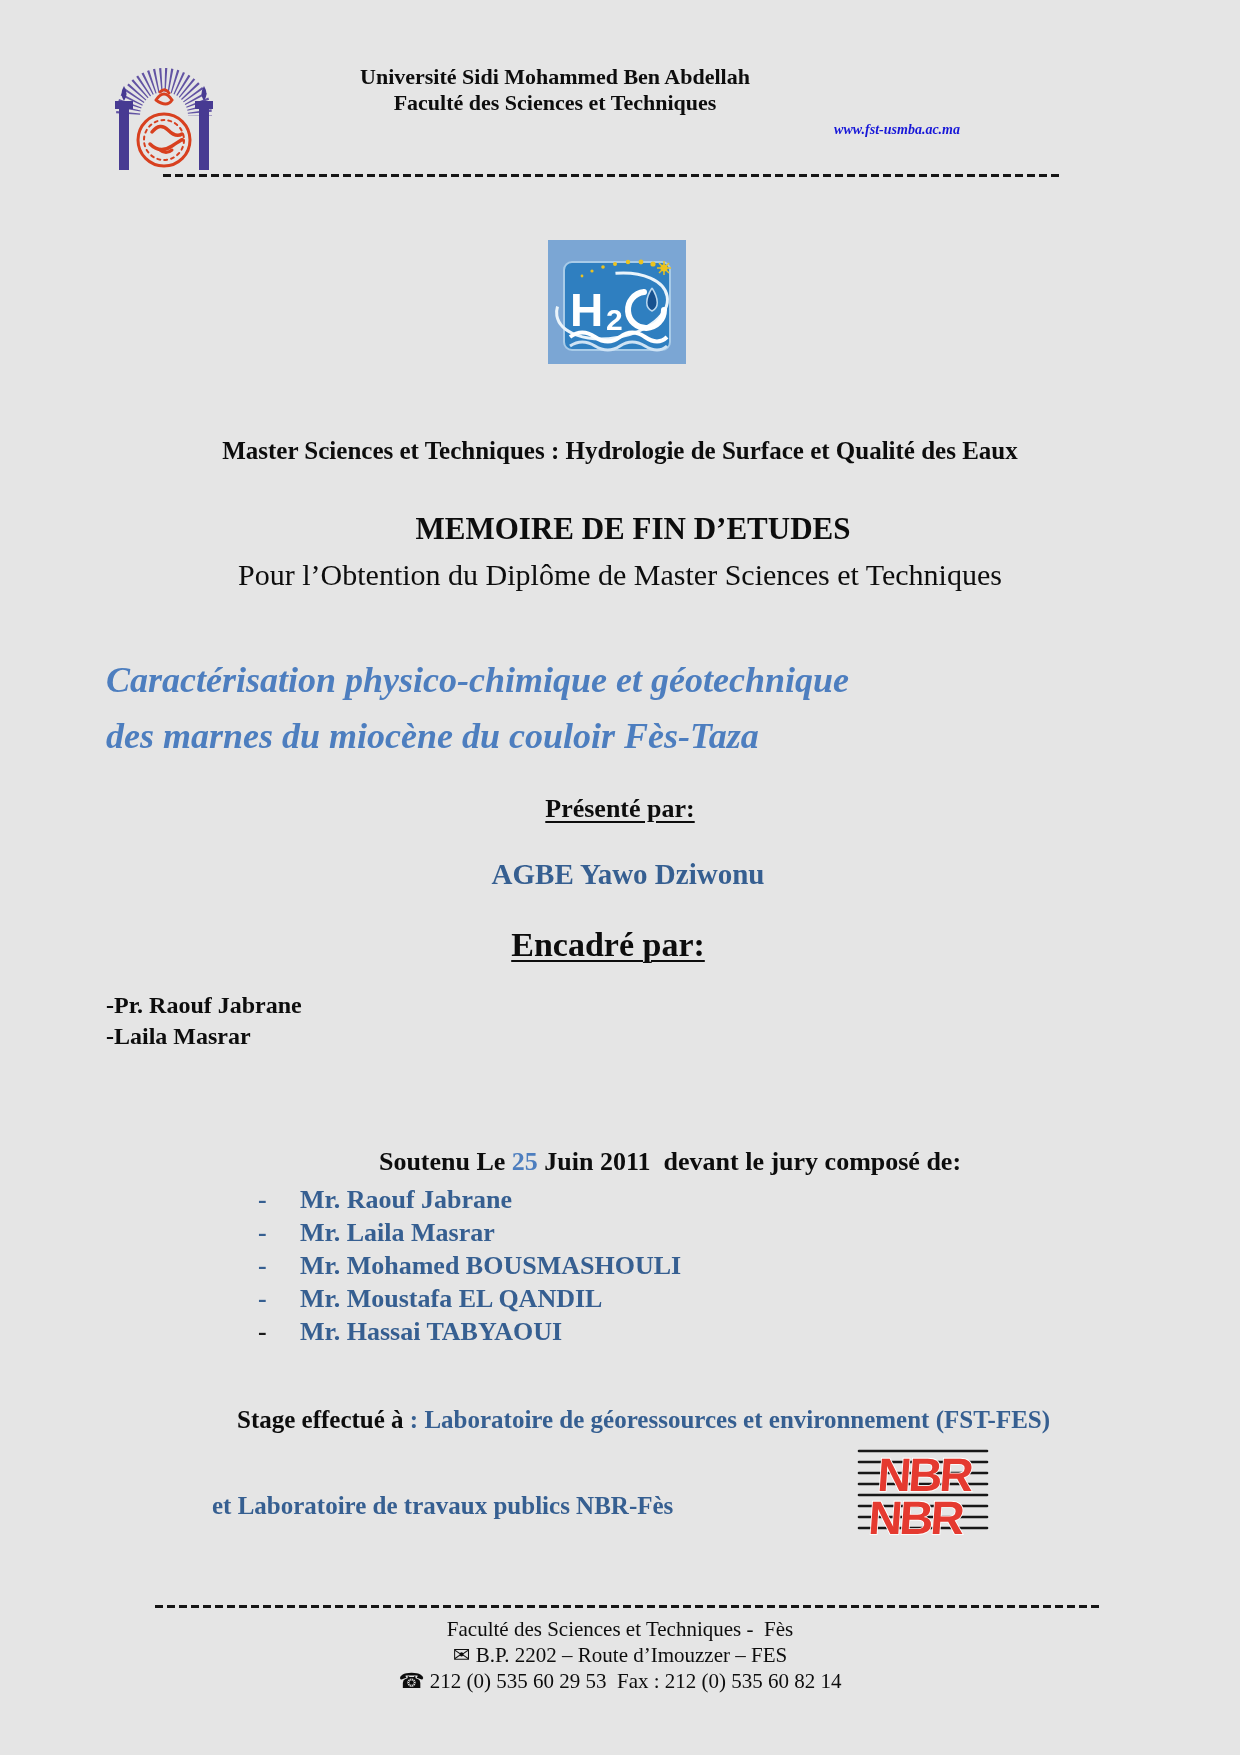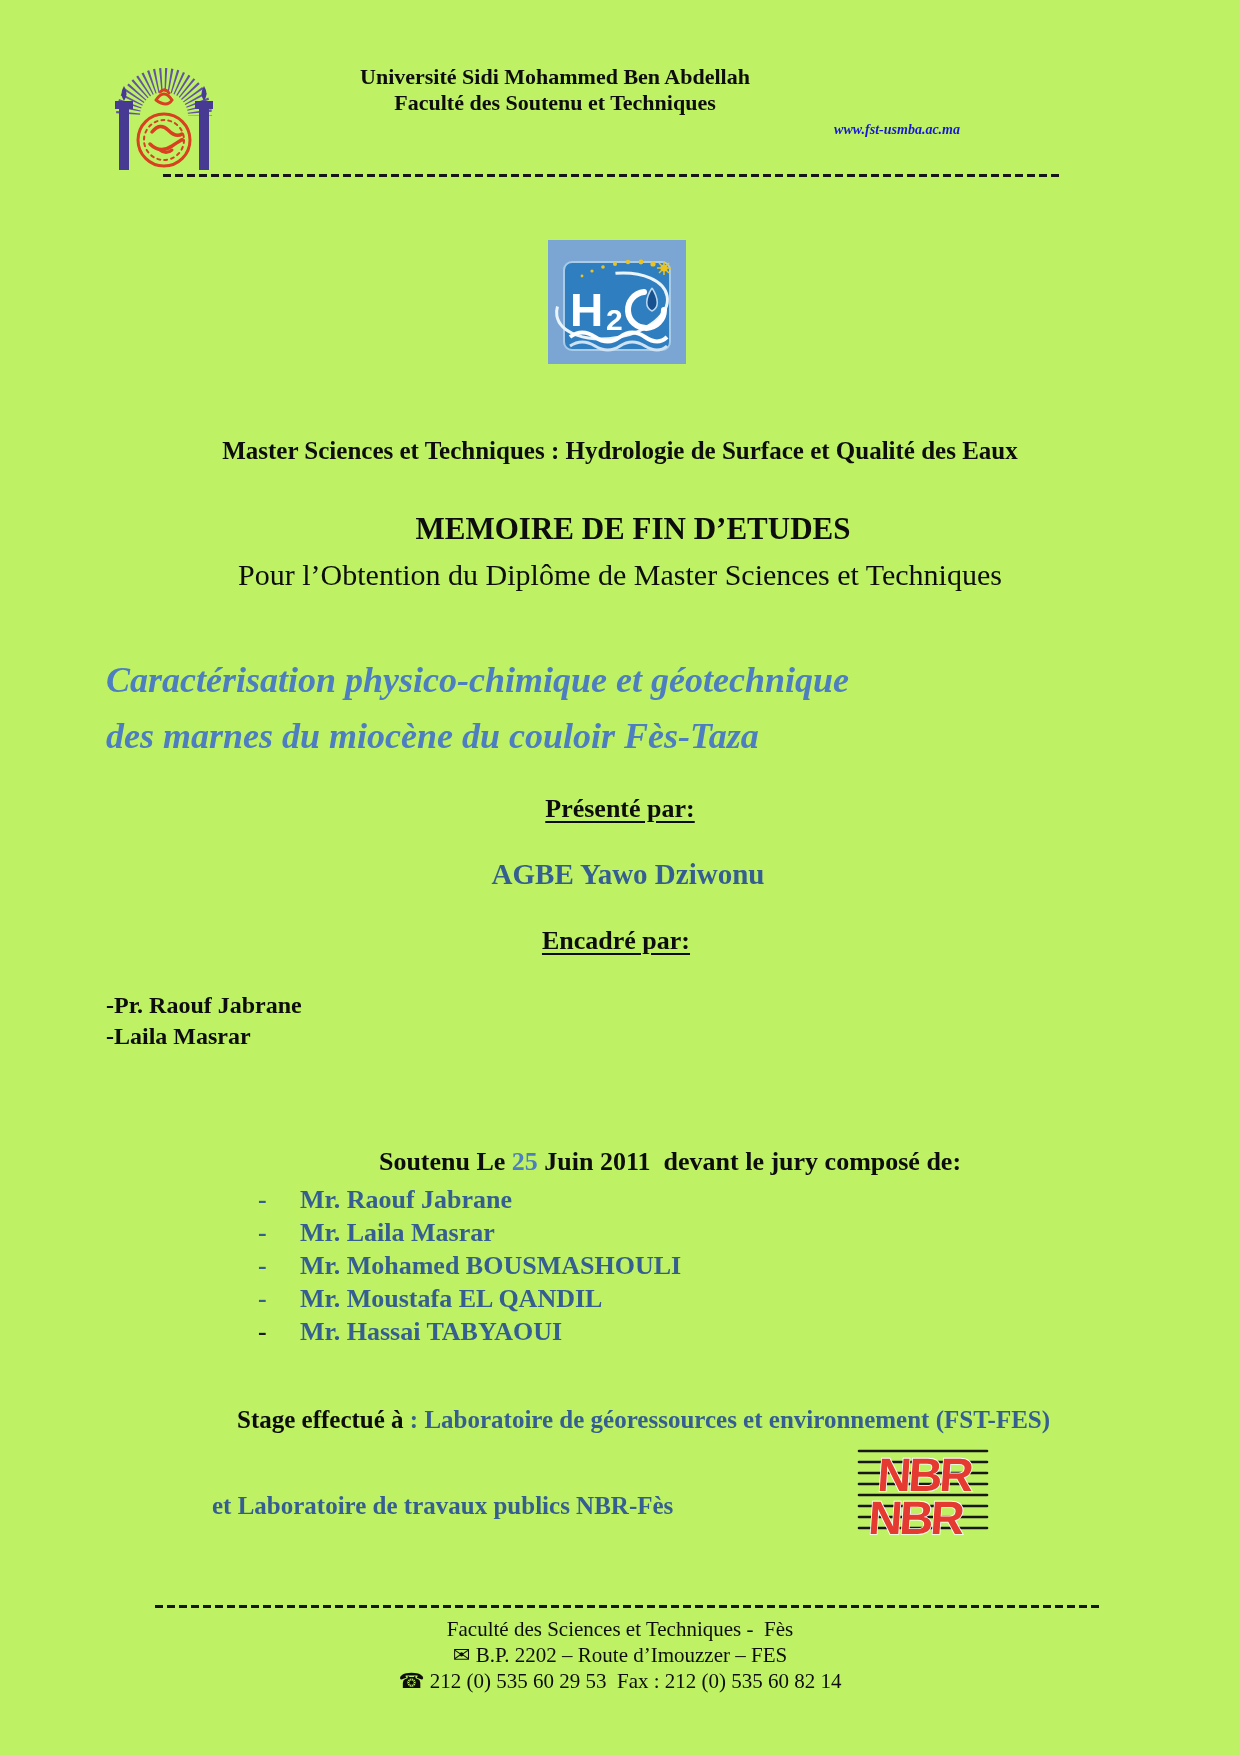--- a/index.html
+++ b/index.html
@@ -1,16 +1,16 @@
 <!DOCTYPE html>
 <html><head>
 <meta charset="utf-8">
 <style>
   html,body{margin:0;padding:0;background:#ffffff;}
-  .page{position:relative;width:1240px;height:1755px;background:#bef264;overflow:hidden;
+  .page{position:relative;width:1240px;height:1755px;background:#e5e5e5;overflow:hidden;
         font-family:"Liberation Serif","DejaVu Serif",serif;color:#0d0d0d;}
   .abs{position:absolute;}
   .center{text-align:center;}
   .right{text-align:right;}
   .bold{font-weight:bold;}
   .italic{font-style:italic;}
   .pre{white-space:pre-wrap;}
   .underline{text-decoration:underline;text-decoration-thickness:2px;text-underline-offset:4px;}
   .dashline{height:3px;background:repeating-linear-gradient(90deg,#161616 0 8px,transparent 8px 12px);}
   .blue-link{color:#1616d8;}
@@ -53,21 +53,21 @@
         <circle cx="52" cy="82" r="20" stroke-width="2" stroke-dasharray="3 4"></circle>
         <path d="M40,74 q8,-10 16,-2 t14,4" stroke-width="3.5"></path>
         <path d="M38,86 q10,10 22,2 t10,-6" stroke-width="3.5"></path>
         <path d="M48,92 q6,5 12,0" stroke-width="3"></path>
       </g>
     </svg>
   </div>
 
   <div class="abs center" style="left:150px;top:64px;width:810px;">
     <div class="bold" style="font-size:22px;line-height:26px;">Université Sidi Mohammed Ben Abdellah</div>
-    <div class="bold" style="font-size:22px;line-height:26px;">Faculté des Soutenu et Techniques</div>
+    <div class="bold" style="font-size:22px;line-height:26px;">Faculté des Sciences et Techniques</div>
     <div class="bold italic blue-link" style="font-size:14px;line-height:28px;text-align:right;">www.fst-usmba.ac.ma</div>
   </div>
 
 
   <div class="abs dashline" style="left:163px;top:174px;width:900px;"></div>
 
 
   <div class="abs" style="left:548px;top:240px;">
     <svg width="138" height="124" viewBox="0 0 138 124">
       <rect width="138" height="124" fill="#7ba6d4"></rect>
@@ -108,21 +108,21 @@
     <div>Caractérisation physico-chimique et géotechnique</div>
     <div>des marnes du miocène du couloir Fès-Taza</div>
   </div>
 
   <div class="abs center" style="left:0;top:794px;width:1240px;font-size:26px;">
     <span class="bold underline">Présenté par:</span>
   </div>
 
   <div class="abs center bold navy" style="left:8px;top:858px;width:1240px;font-size:29px;">AGBE Yawo Dziwonu</div>
 
-  <div class="abs center" style="left:12px;top:926px;width:1208px;font-size:26px;">
+  <div class="abs center" style="left:4px;top:926px;width:1208px;font-size:34px;">
     <span class="bold underline">Encadré par:</span>
   </div>
 
   <div class="abs bold" style="left:106px;top:990px;font-size:24px;line-height:31px;">
     <div>-Pr. Raouf Jabrane</div>
     <div>-Laila Masrar</div>
   </div>
 
   <div class="abs center bold pre" style="left:0;top:1117px;width:1240px;font-size:26px;margin-left:37px;">
     <span>Soutenu Le </span><span class="steel">25</span><span> Juin 2011  devant le jury composé de:</span>

